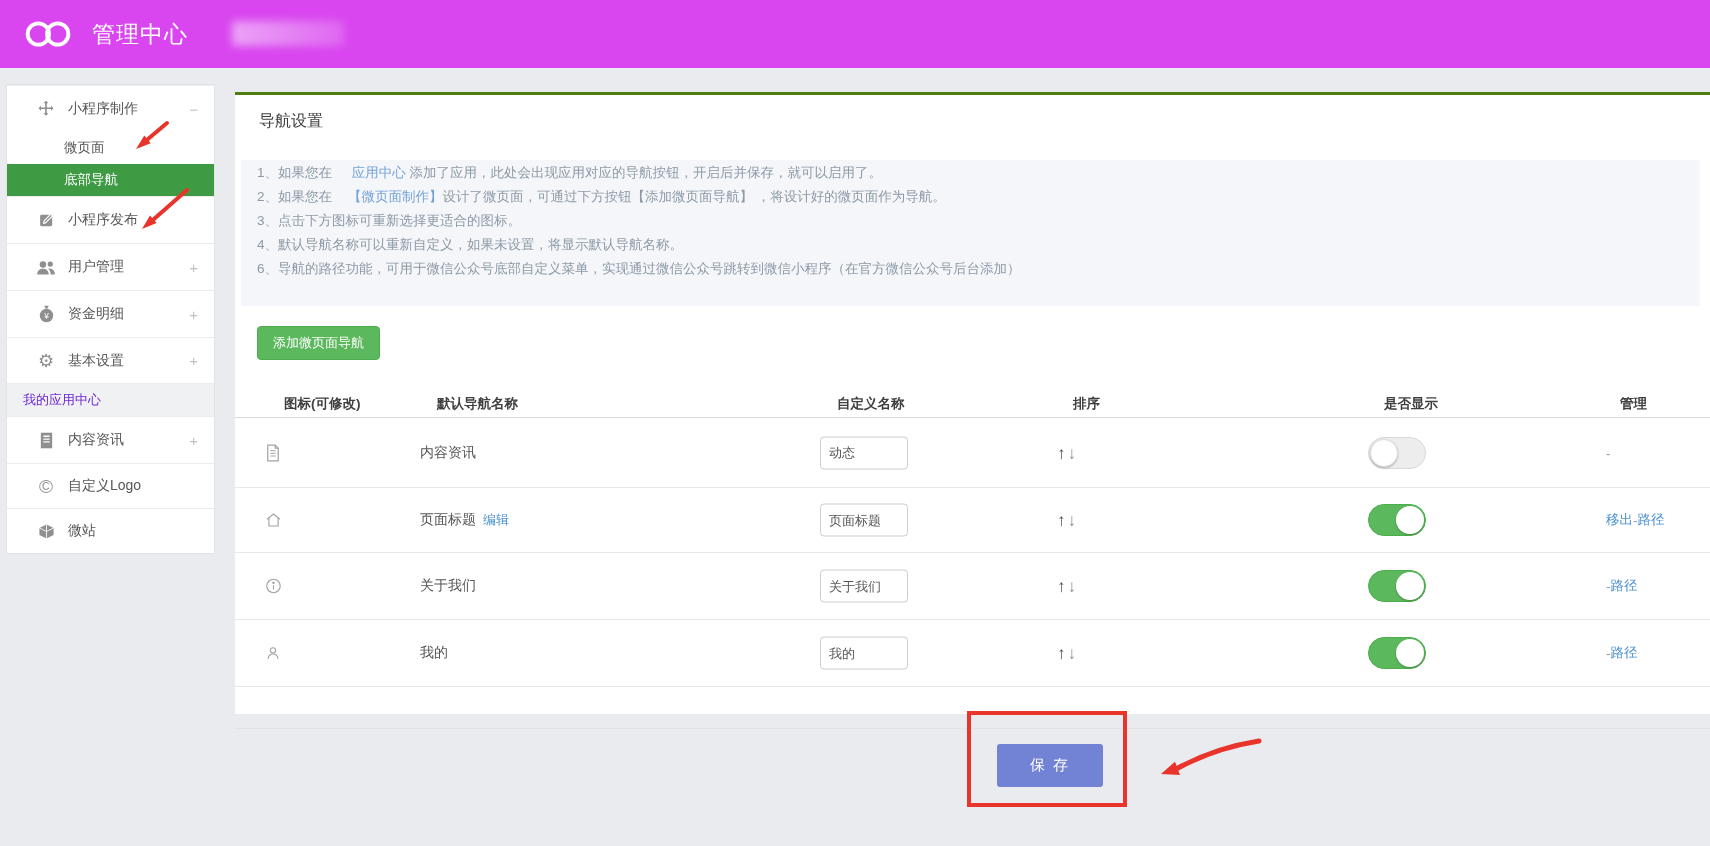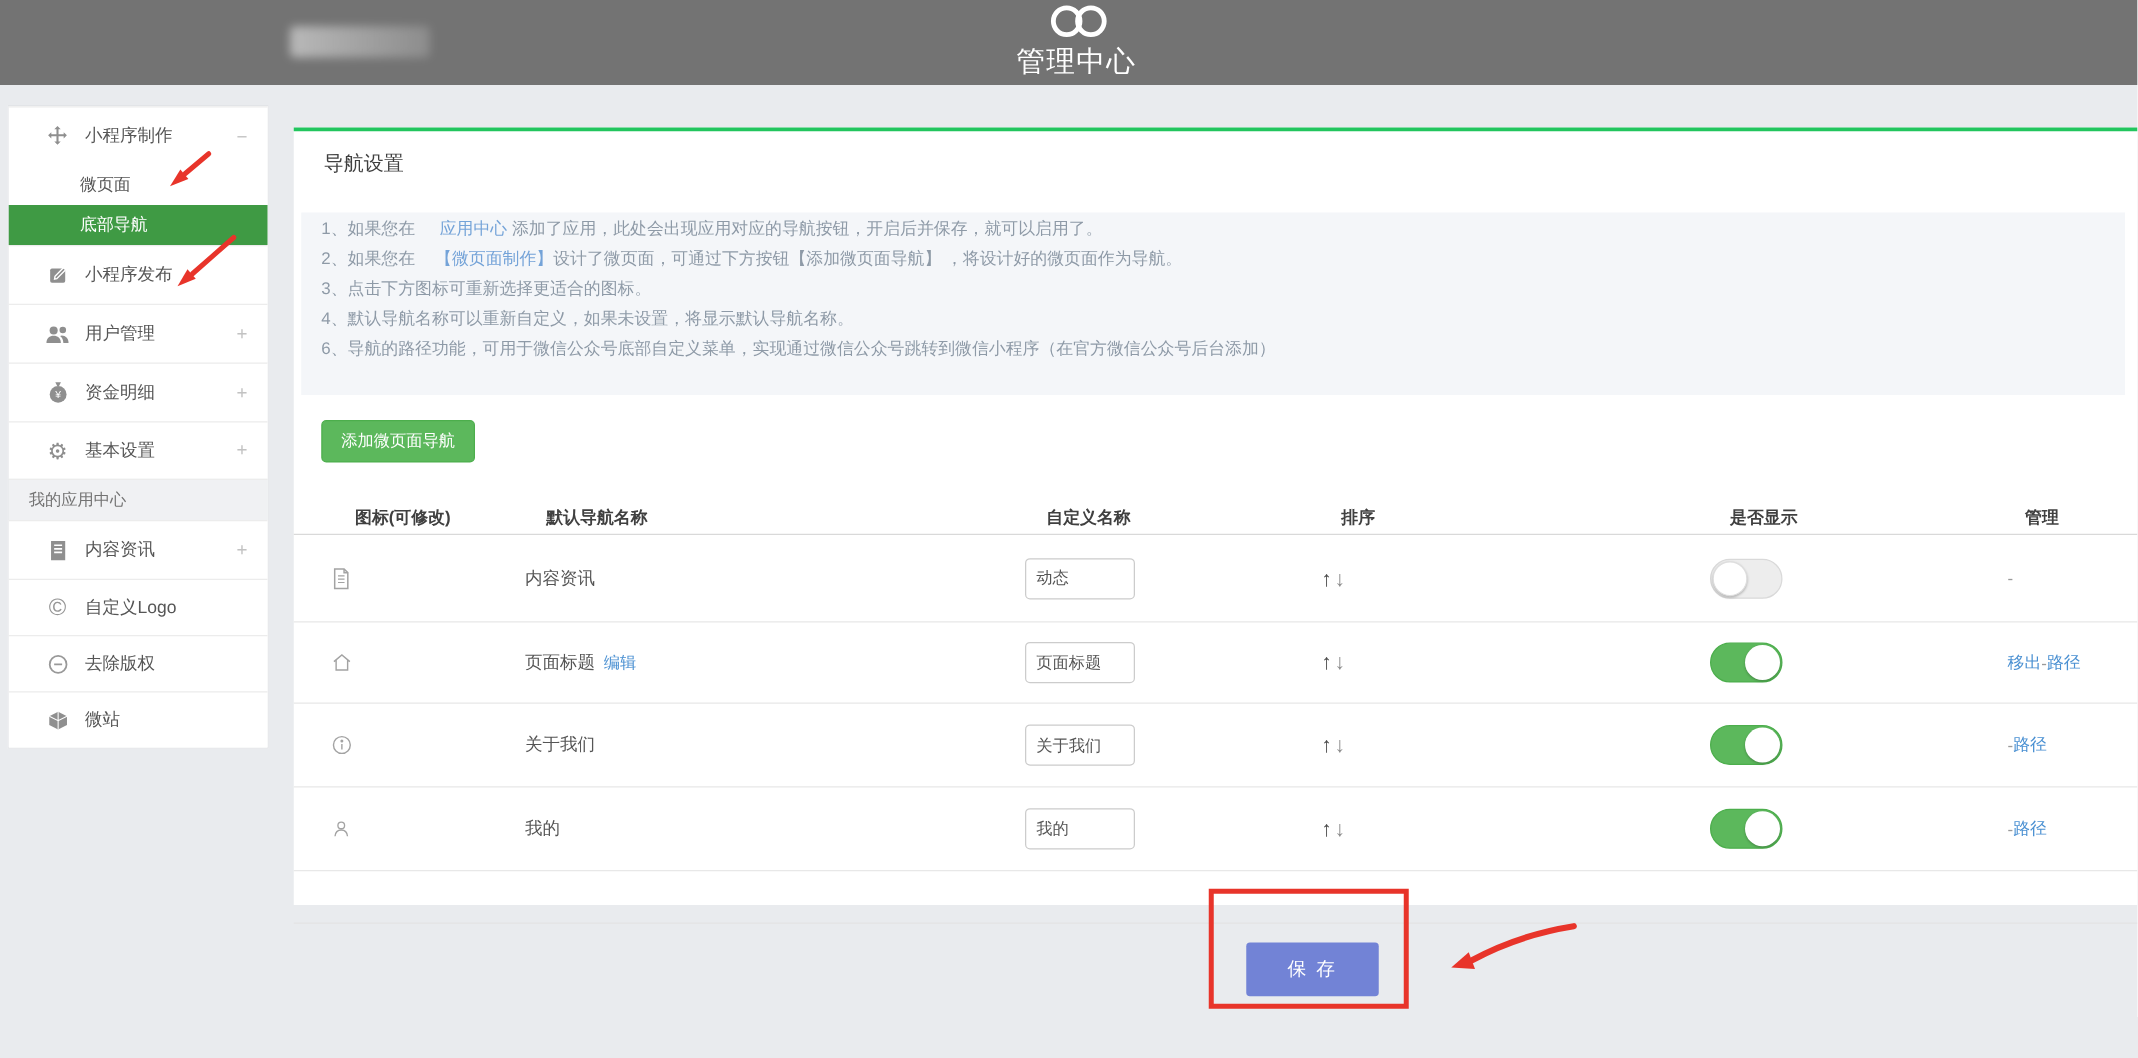--- a/index.html
+++ b/index.html
@@ -1,42 +1,42 @@
 <!DOCTYPE html>
 <html><head>
 <meta charset="utf-8">
 <style>
   html,body{margin:0;padding:0;}
   *{box-sizing:border-box;}
   body{width:1710px;height:846px;position:relative;overflow:hidden;background:#e9ebee;
        font-family:"Liberation Sans","DejaVu Sans",sans-serif;}
 
   
-  .topbar{position:absolute;left:0;top:0;width:100%;height:68px;background:#737373;display:flex;align-items:center;z-index:5;flex-direction:column;}
+  .topbar{position:absolute;left:0;top:0;width:100%;height:68px;background:#d946ef;display:flex;align-items:center;z-index:5;}
   .logo{margin-left:18px;display:flex;align-items:center;}
   .topbar-title{color:#fff;font-size:23px;margin-left:12px;letter-spacing:1px;}
   .censor{position:absolute;left:232px;top:21px;width:112px;height:25px;border-radius:4px;
           background:linear-gradient(90deg,rgba(255,255,255,.50),rgba(255,255,255,.18));filter:blur(4px);}
 
   
   .sidebar{position:absolute;left:6px;top:84px;width:209px;background:#fff;border:1px solid #e2e4e7;z-index:2;}
   .s-item{position:relative;display:flex;align-items:center;padding-left:28px;cursor:pointer;background:#fff;}
   .s-item .ic{width:22px;margin-right:11px;display:flex;align-items:center;justify-content:center;color:#8f8f8f;font-size:18px;line-height:1;}
   .s-item .lbl{font-size:14px;color:#565656;}
   .s-sub{padding-left:57px;}
   .s-sub .lbl{font-size:13.5px;}
   .s-active{background:#3f9a44;}
   .s-active .lbl{color:#fff;}
   .s-section{background:#f0f1f3;padding-left:16px;cursor:default;}
-  .s-section .lbl{color:#737373;font-size:13px;}
+  .s-section .lbl{color:#6d28d9;font-size:13px;}
   .bt{border-top:1px solid #ececec;}
   .expand{position:absolute;right:16px;color:#c2c2c2;font-size:15px;}
 
   
-  .panel{position:absolute;left:235px;top:102px;right:0;height:622px;background:#fff;border-top:3px solid #22c55e;z-index:1;}
+  .panel{position:absolute;left:235px;top:92px;right:0;height:622px;background:#fff;border-top:3px solid #4d7c0f;z-index:1;}
   .page-title{position:absolute;left:24px;top:16px;font-size:16px;color:#3f3f3f;}
   .instructions{position:absolute;left:6px;right:10px;top:65px;height:146px;background:#f4f6f9;padding:1px 0 0 16px;overflow:hidden;}
   .ins-line{font-size:13.5px;color:#8e9aa7;line-height:24px;white-space:nowrap;}
   .ins-link{color:#74a3d8;cursor:pointer;margin-left:16px;}
   .add-btn{position:absolute;left:22px;top:231px;height:34px;padding:0 15px;background:#5cb85c;border:1px solid #4cae4c;
            border-radius:4px;color:#fff;font-size:13px;display:flex;align-items:center;cursor:pointer;font-family:inherit;}
 
   
   .thead{position:absolute;left:0;right:0;top:300px;height:23px;border-bottom:1px solid #d9d9d9;}
   .thead .th{position:absolute;top:0;font-size:13.5px;font-weight:bold;color:#404040;padding-left:17px;}
@@ -152,29 +152,20 @@
       <span class="expand">+</span>
     </div>
     <div class="s-item bt" style="height: 45px;">
       <span class="ic">
         <span style="font-size:19px;color:#979797;">©</span>
       </span>
       <span class="lbl">自定义Logo</span>
     </div>
     <div class="s-item bt" style="height: 45px;">
       <span class="ic">
-        <svg width="17" height="17" viewBox="0 0 24 24" fill="none" stroke="#999" stroke-width="2">
-          <circle cx="12" cy="12" r="9.5"></circle>
-          <path d="M7.5 12h9"></path>
-        </svg>
-      </span>
-      <span class="lbl">去除版权</span>
-    </div>
-    <div class="s-item bt" style="height: 45px;">
-      <span class="ic">
         <svg width="17" height="17" viewBox="0 0 24 24">
           <path d="M12 2 22 7v10l-10 5L2 17V7z" fill="#8f8f8f"></path>
           <path d="M12 2v20M2 7l10 5 10-5" stroke="#fff" stroke-width="1.2" fill="none"></path>
         </svg>
       </span>
       <span class="lbl">微站</span>
     </div>
   </div>
 
 <div class="panel">

